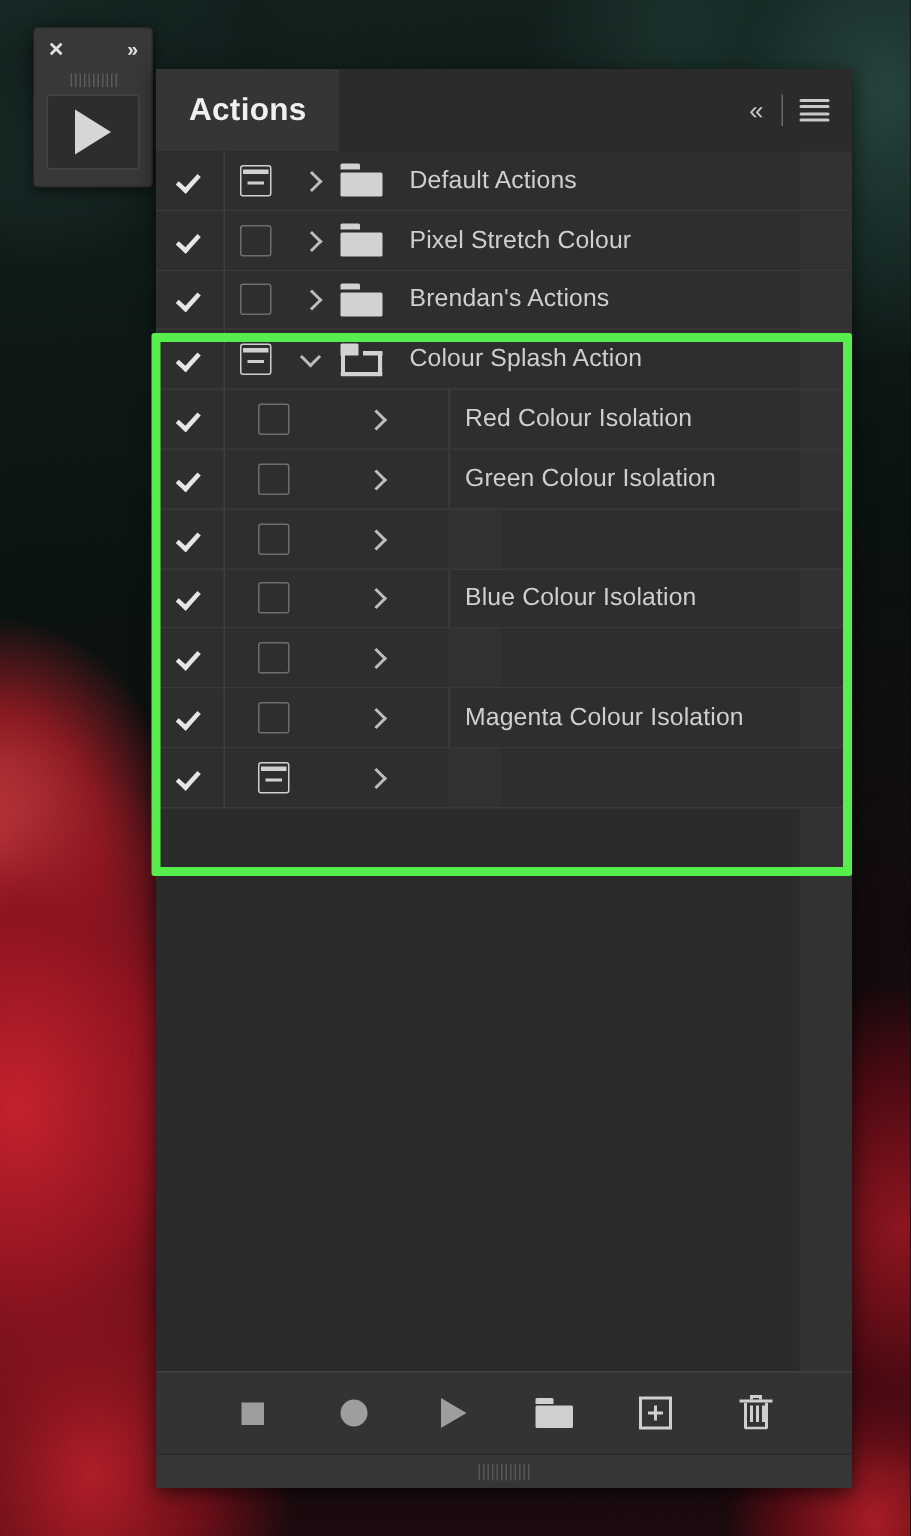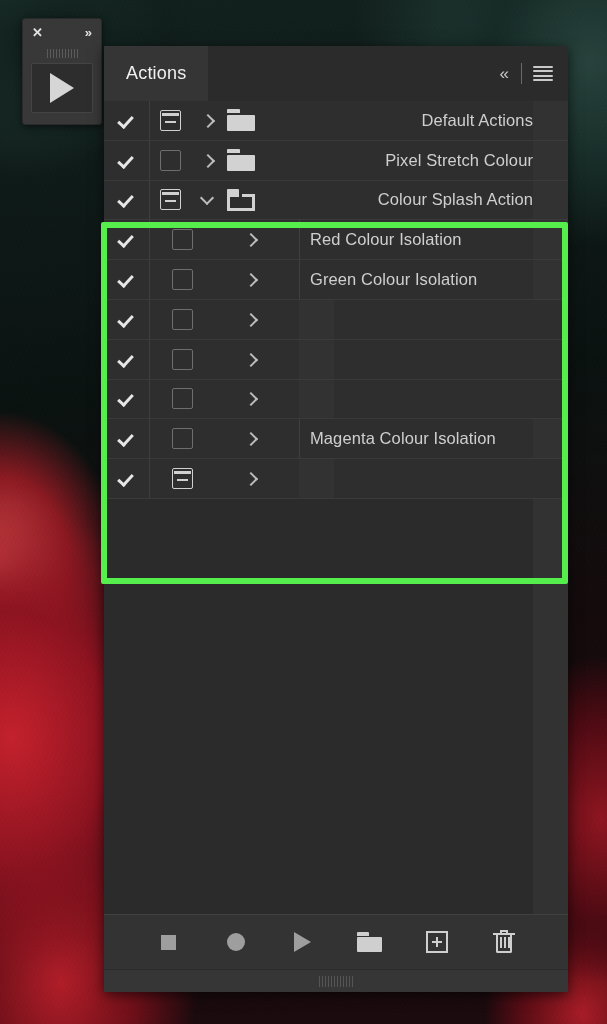--- a/index.html
+++ b/index.html
@@ -144,22 +144,22 @@
   }
   #panel-tab {
     background: #353535;
     display: flex;
     align-items: center;
     padding: 0 22px;
     cursor: pointer;
   }
   #panel-tab span {
     color: #f0f0f0;
-    font-size: 18px;
-    font-weight: 400;
+    font-size: 21px;
+    font-weight: 700;
     letter-spacing: 0.2px;
   }
   #panel-header-spacer { flex: 1 1 auto; }
   #panel-header-tools {
     display: flex;
     align-items: center;
     gap: 11px;
     padding-right: 15px;
   }
   #collapse-icon {
@@ -211,21 +211,20 @@
   }
   .row {
     position: relative;
     height: 39.8px;
     display: flex;
     align-items: center;
     background: #2e2e2e;
     border-bottom: 1px solid #3a3a3a;
     box-sizing: border-box;
     cursor: pointer;
-    text-align: right;
   }
   .row.child { background: #2e2e2e; gap: 12px; }
 
   
   .col-check {
     flex: 0 0 45px;
     display: flex;
     align-items: center;
     justify-content: center;
     align-self: stretch;
@@ -585,20 +584,39 @@
               </span>
             </div>
             <div class="col-label">Pixel Stretch Colour</div>
             <div class="row-right-pad"></div>
           </div>
           <div class="row">
             <div class="col-check">
               <span class="check"></span>
             </div>
             <div class="col-dialog">
+              <span class="dlg-box"></span>
+            </div>
+            <div class="col-chevron">
+              <span class="chev"></span>
+            </div>
+            <div class="col-folder">
+              <span class="folder">
+                <span class="tab"></span>
+                <span class="body"></span>
+              </span>
+            </div>
+            <div class="col-label">Brendan's Actions</div>
+            <div class="row-right-pad"></div>
+          </div>
+          <div class="row">
+            <div class="col-check">
+              <span class="check"></span>
+            </div>
+            <div class="col-dialog">
               <span class="dlg-box on"></span>
             </div>
             <div class="col-chevron">
               <span class="chev down"></span>
             </div>
             <div class="col-folder">
               <span class="folder open">
                 <span class="tab"></span>
                 <span class="body"></span>
                 <span class="lip"></span>
@@ -649,20 +667,21 @@
           <div class="row child">
             <div class="col-check">
               <span class="check"></span>
             </div>
             <div class="col-dialog">
               <span class="dlg-box"></span>
             </div>
             <div class="col-chevron">
               <span class="chev"></span>
             </div>
+            <div class="col-label">Blue Colour Isolation</div>
             <div class="row-right-pad"></div>
           </div>
           <div class="row child">
             <div class="col-check">
               <span class="check"></span>
             </div>
             <div class="col-dialog">
               <span class="dlg-box"></span>
             </div>
             <div class="col-chevron">

